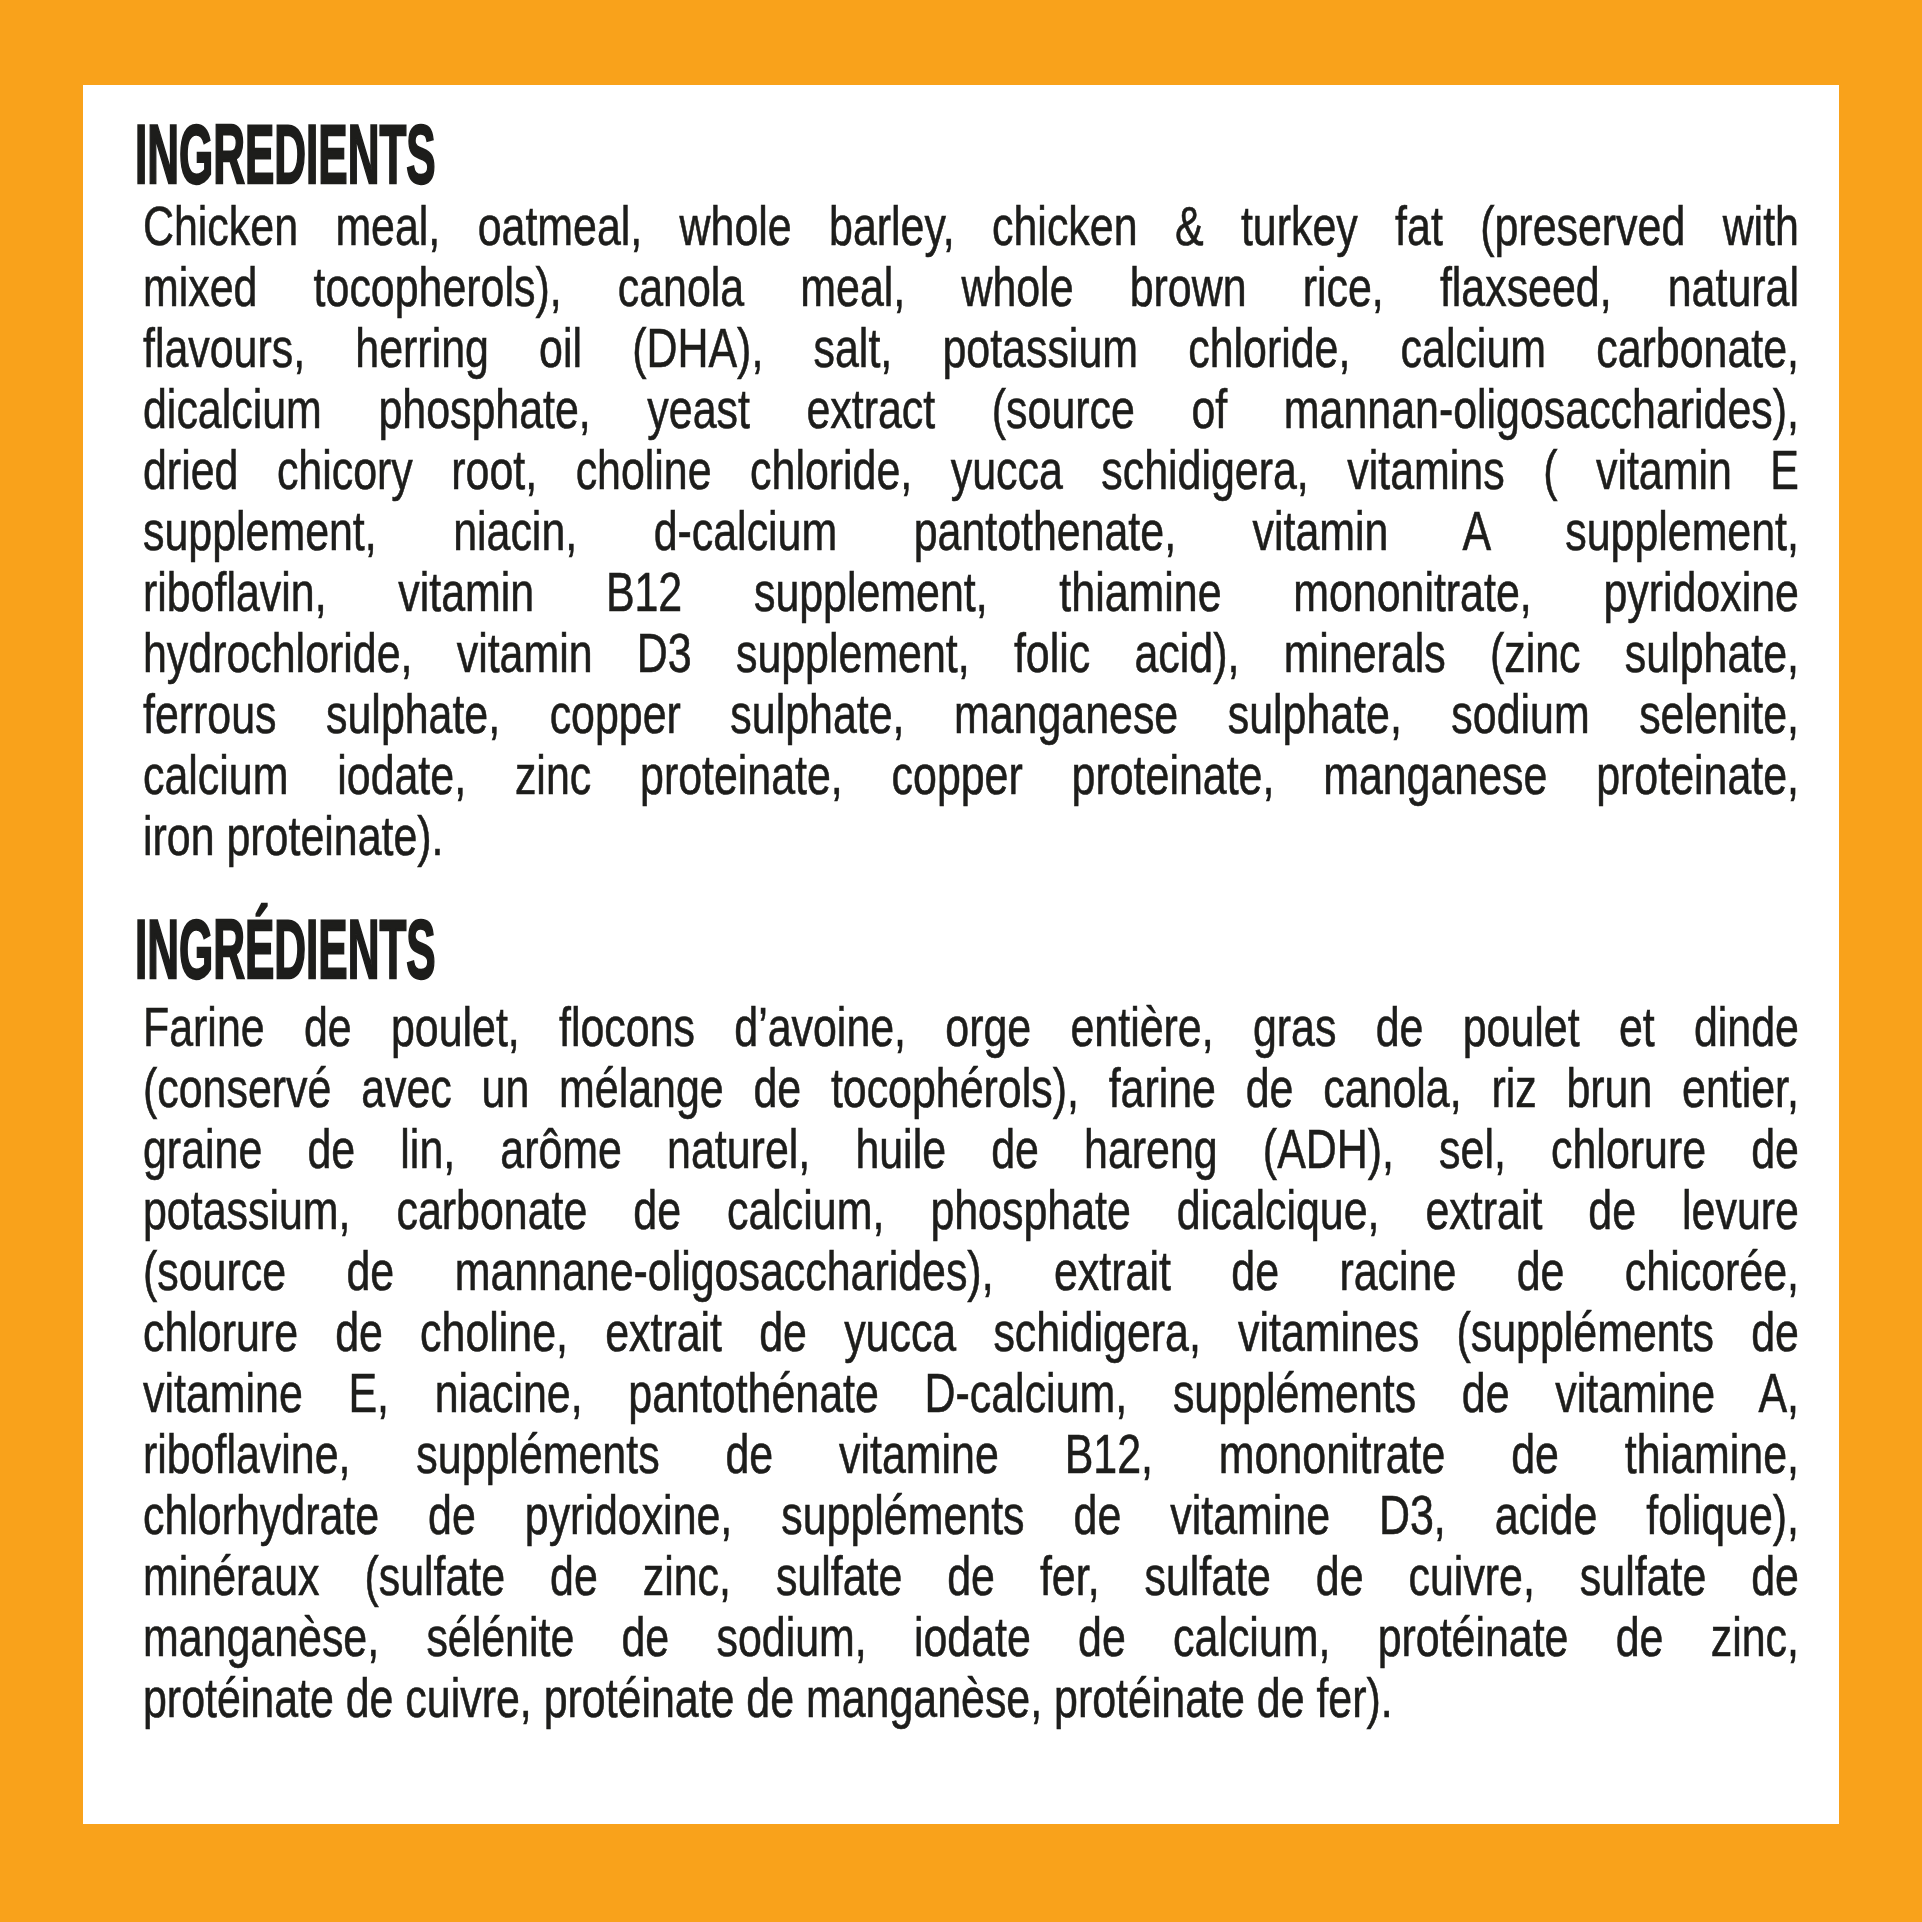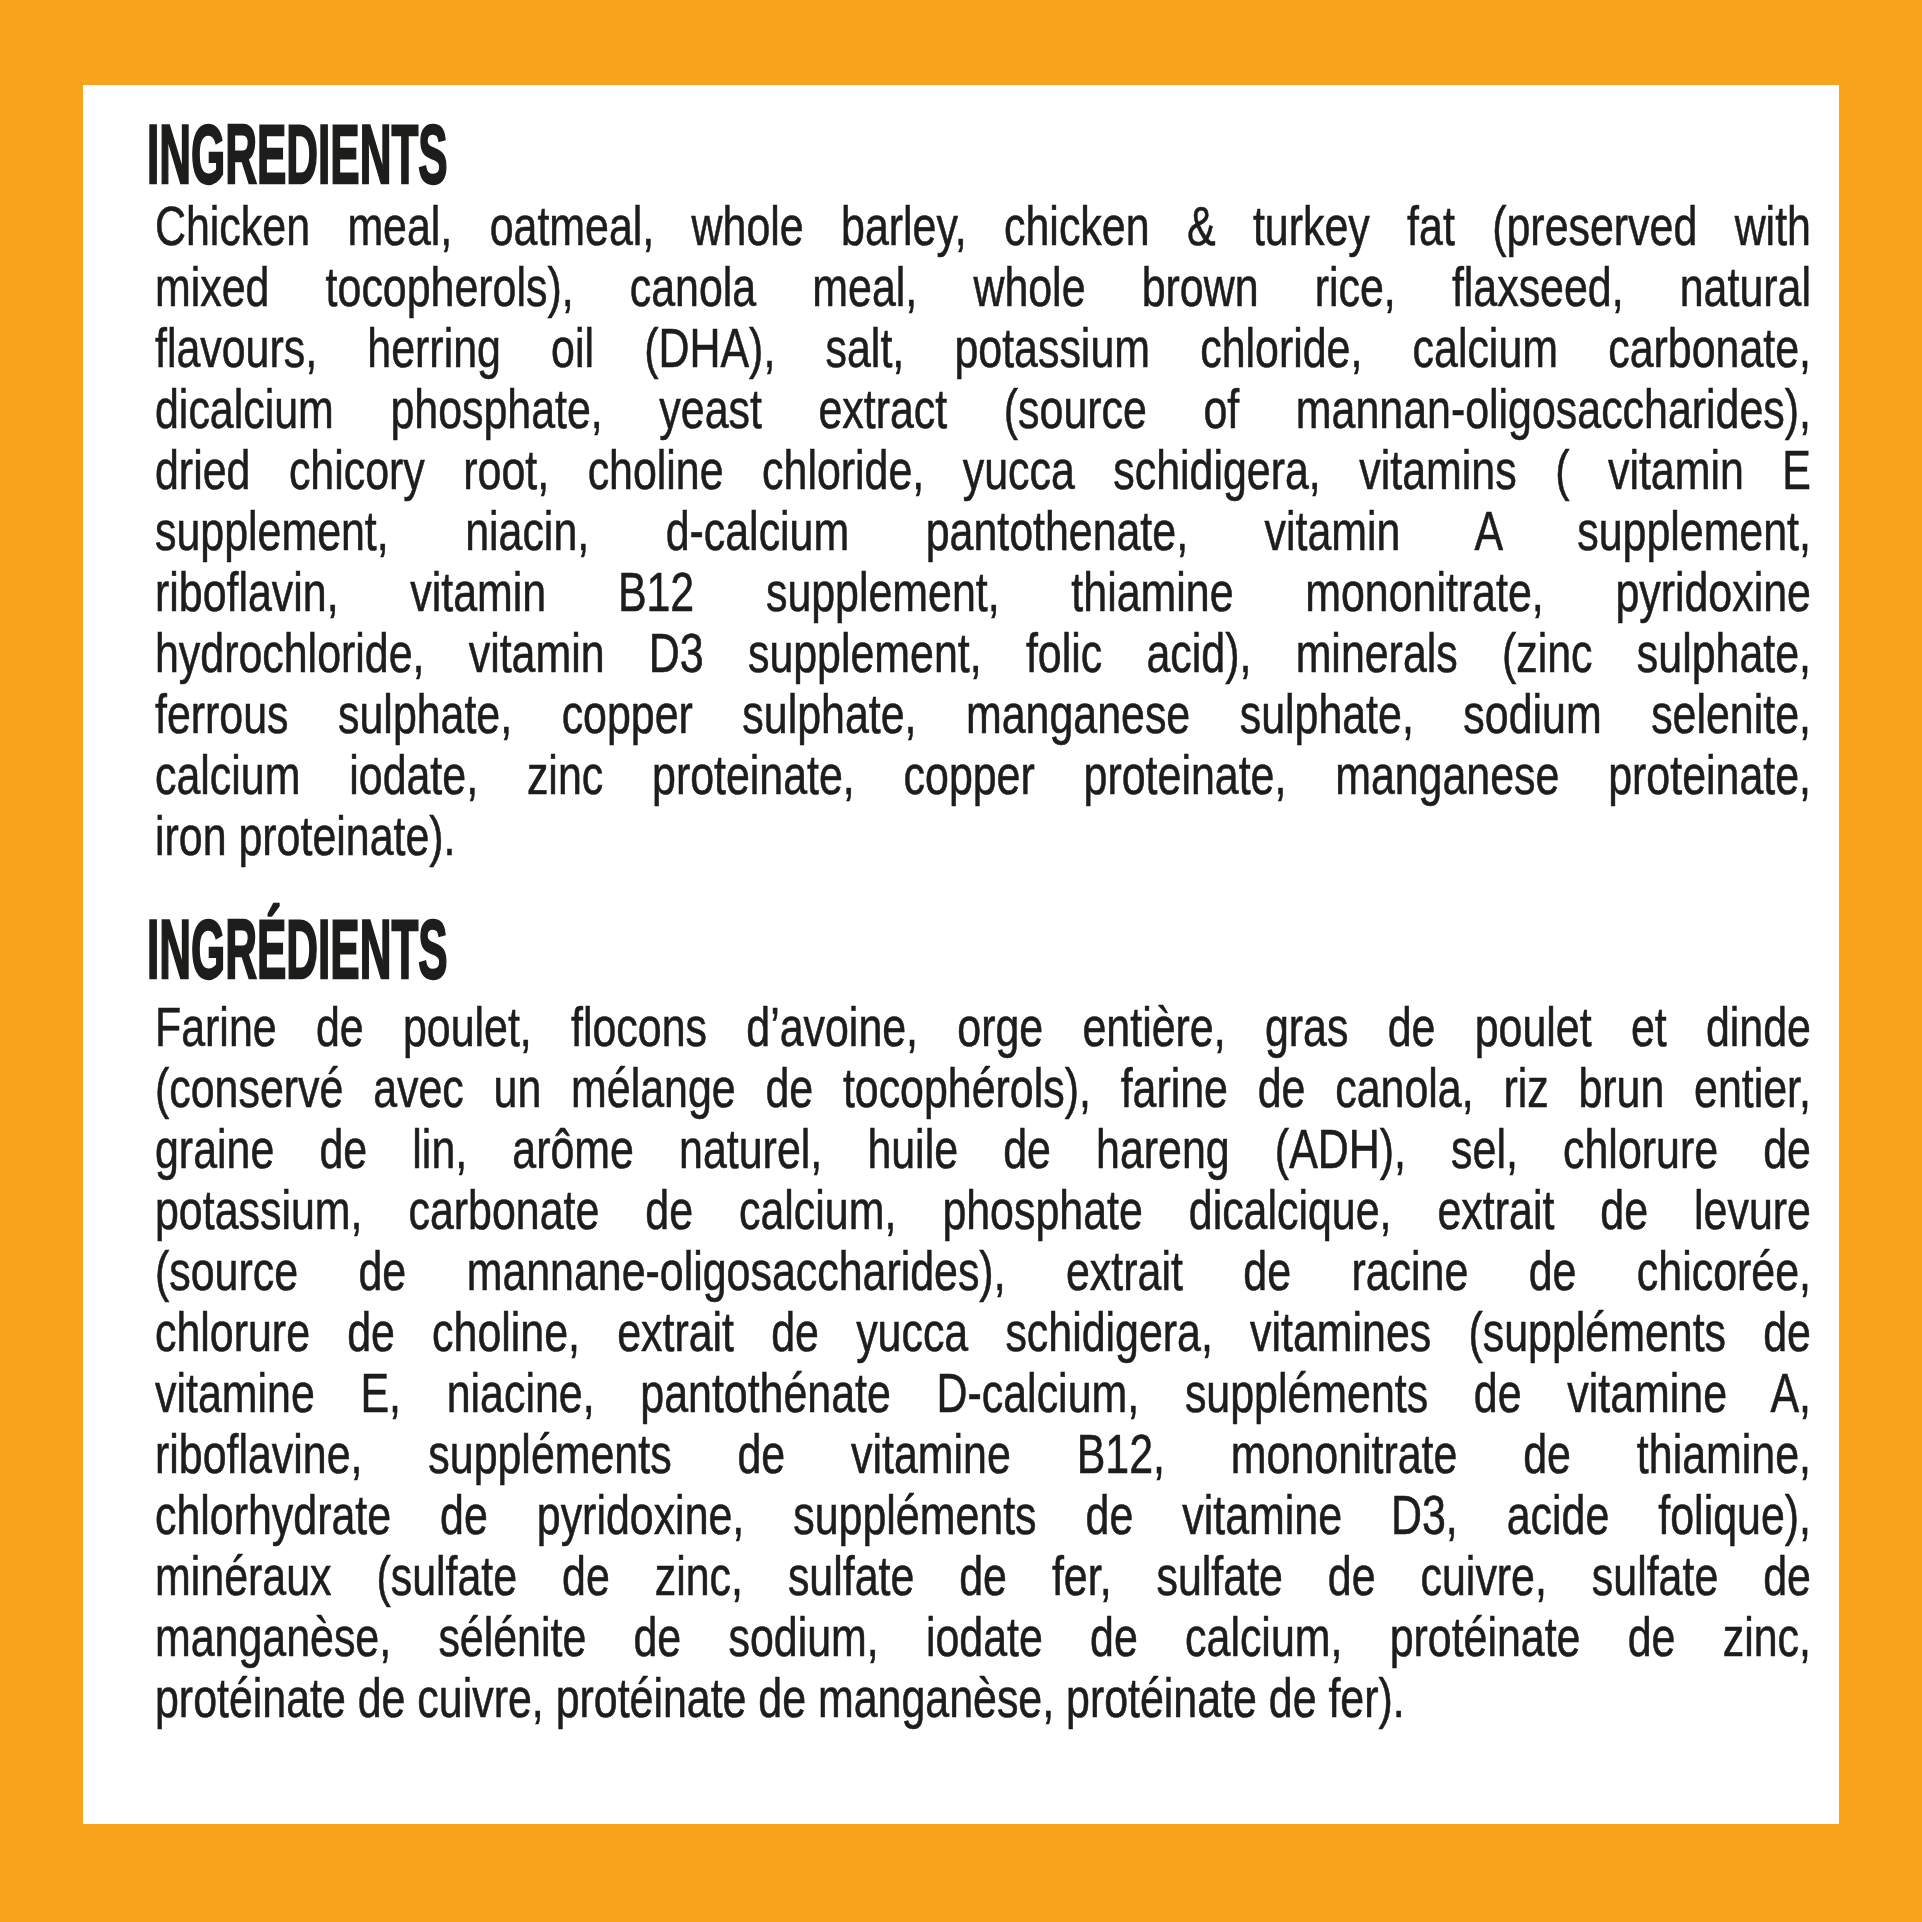--- a/index.html
+++ b/index.html
@@ -19,21 +19,21 @@
     left: 83px;
     top: 85px;
     width: 1756px;
     height: 1739px;
     background: #FFFFFF;
     overflow: visible;
   }
 
   .content {
     position: absolute;
-    left: 64px;
+    left: 52px;
     top: 0;
     width: 1656px;
     color: #1D1D1B;
   }
 
   .section-heading {
     margin: 0;
     font-size: 83px;
     line-height: 83px;
     font-weight: bold;

